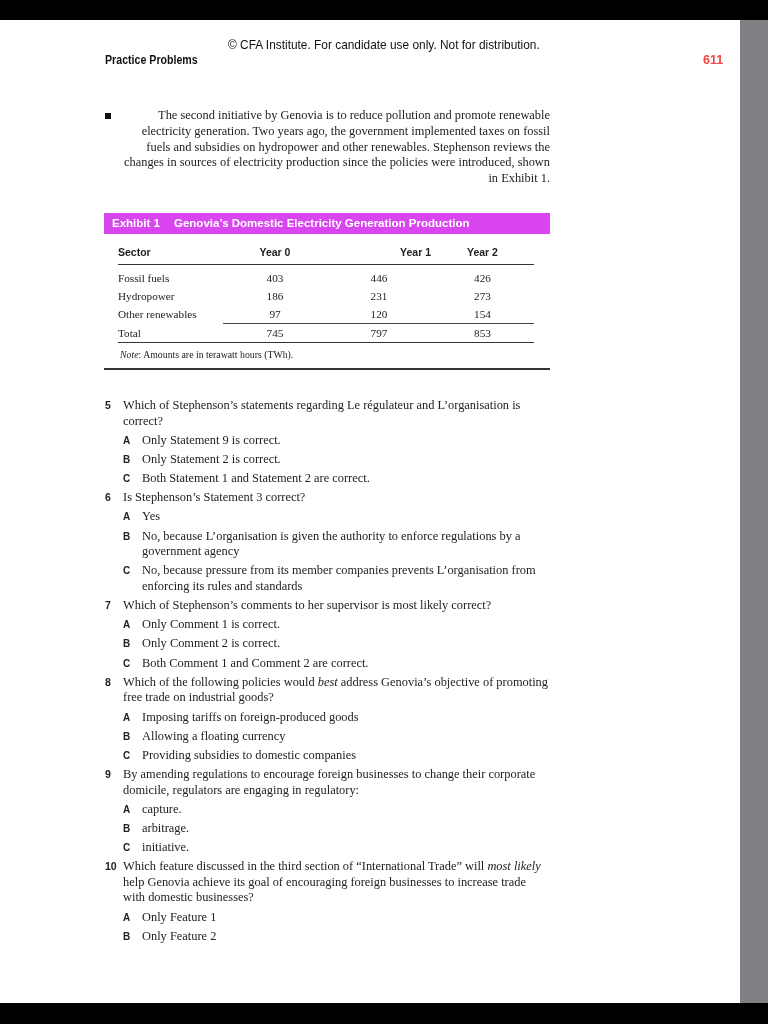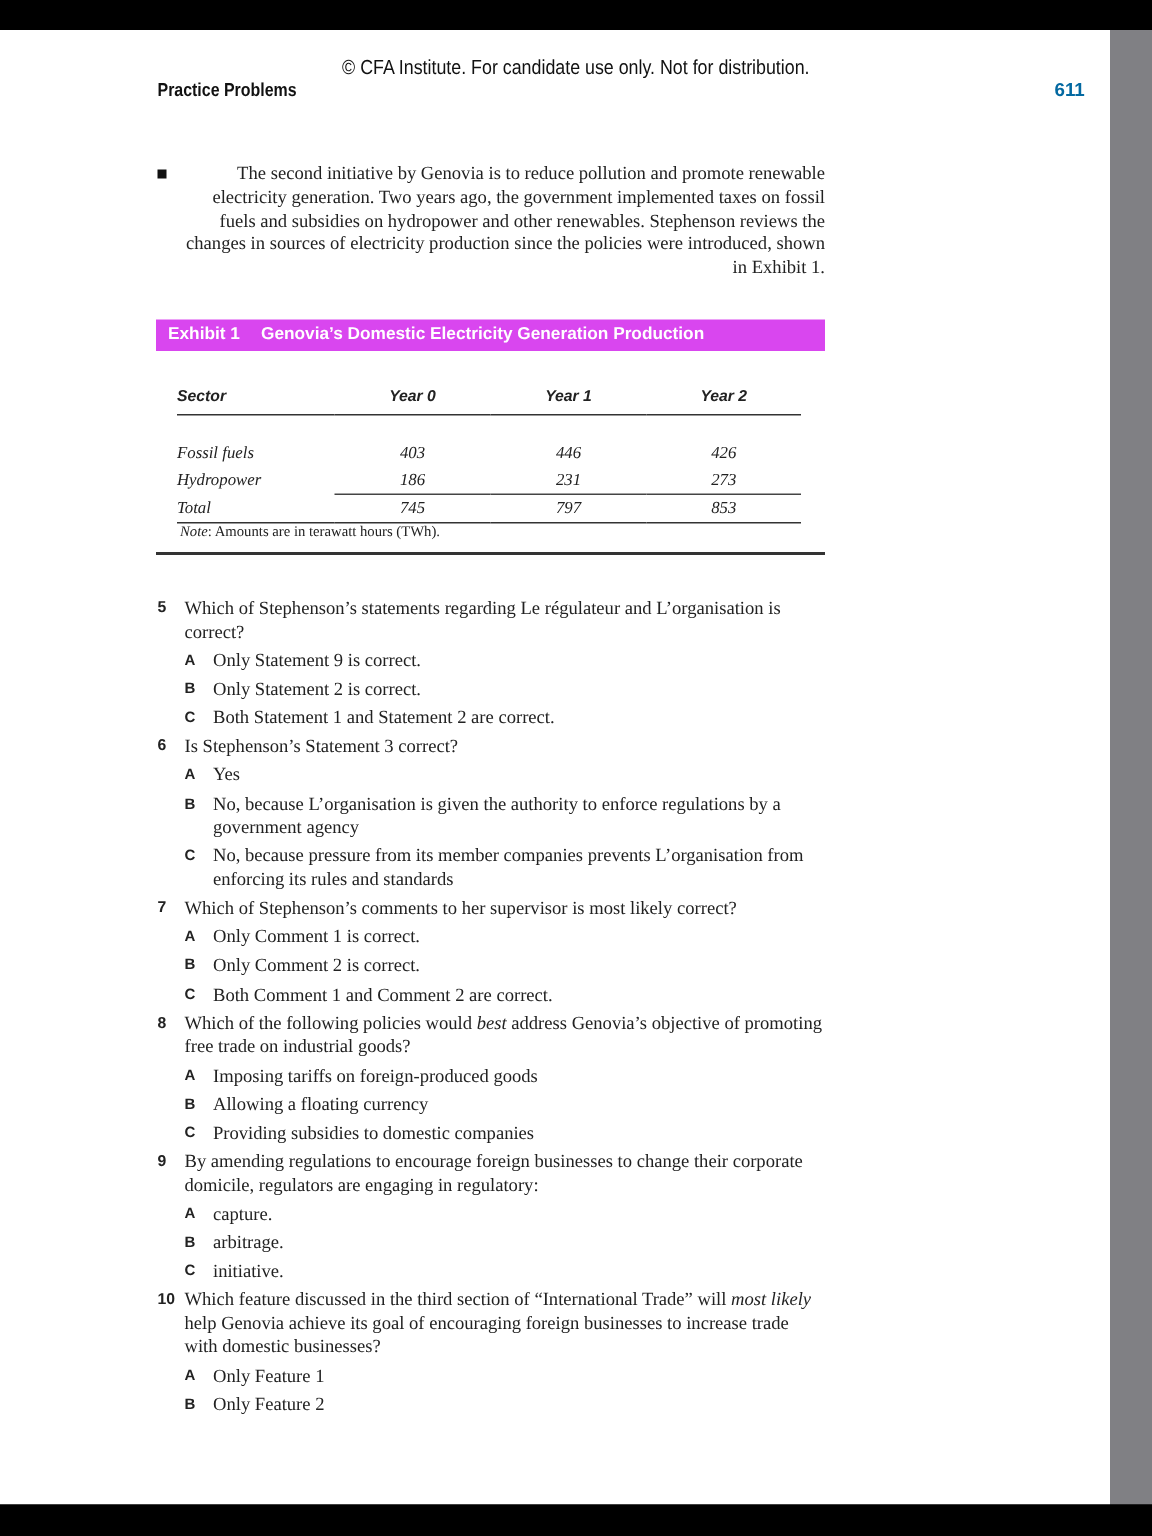--- a/index.html
+++ b/index.html
@@ -3,35 +3,35 @@
 <meta charset="utf-8">
 <style>
   html, body { margin:0; padding:0; }
   body { width:768px; height:1024px; position:relative; overflow:hidden; background:#000; font-family:"Liberation Serif", serif; color:#222; }
   .topbar { position:absolute; left:0; top:0; width:768px; height:20px; background:#000; }
   .bottombar { position:absolute; left:0; top:1003px; width:768px; height:21px; background:#000; }
   .page { position:absolute; left:0; top:20px; width:740px; height:983px; background:#fff; }
   .sidestrip { position:absolute; left:740px; top:20px; width:28px; height:983px; background:#808084; }
   .copyright { position:absolute; left:0; width:768px; top:37px; text-align:center; font-family:"Liberation Sans", sans-serif; font-size:13.5px; color:#111; transform:scaleX(0.88); transform-origin:383px 0; }
   .running-head { position:absolute; left:105px; top:53px; font-family:"Liberation Sans", sans-serif; font-weight:bold; font-size:12.5px; color:#111; transform:scaleX(0.85); transform-origin:0 0; }
-  .page-num { position:absolute; left:703px; top:53px; font-family:"Liberation Sans", sans-serif; font-weight:bold; font-size:12.5px; color:#0369a1; }
+  .page-num { position:absolute; left:703px; top:53px; font-family:"Liberation Sans", sans-serif; font-weight:bold; font-size:12.5px; color:#ef4444; }
   .bullet-block { position:absolute; left:105px; top:108px; width:445px; font-size:12.4px; line-height:15.8px;text-align:right; }
   .bullet { position:absolute; left:0; top:5px; width:6px; height:6px; background:#111; }
   .bullet-text { margin-left:18px; }
   .exhibit { position:absolute; left:104px; top:213px; width:446px; }
   .exhibit-head { background:#d946ef; color:#fff; font-family:"Liberation Sans", sans-serif; font-weight:bold; font-size:11.5px; height:21px; line-height:21px; padding-left:8px; }
   .exhibit-head .ex-label { display:inline-block; width:62px; }
-  table { position:absolute; left:14px; top:44px; width:416px; border-collapse:collapse; font-size:11.2px;font-style:italic; }
+  table { position:absolute; left:14px; top:32px; width:416px; border-collapse:collapse; font-size:11.2px; }
   th { font-family:"Liberation Sans", sans-serif; font-size:10.5px; font-weight:bold; text-align:center; padding:0 0 5px 0; border-bottom:1.5px solid #333; height:14px; }
   th.sector-h, td.sector { text-align:left; }
   td { text-align:center; height:18px; padding:0; }
-  tr.first td { padding-top:16px; }
+  tr.first td { padding-top:4px; }
   tr.total td { border-top:1px solid #444; border-bottom:1.5px solid #333; }
   tr.total td.sector { border-top:none;margin-left:24px; }
-  .col0 { width:105px; } .col1{ width:104px;} .col2{ width:104px;} .col3{width:103px;}
+  .col0 { width:105px; } .col1{ width:104px;} .col2{ width:104px;text-align:right;} .col3{width:103px;}
   .note { position:absolute; left:16px; top:136px; font-size:9.8px; color:#222; }
   .note i { font-style:italic; }
   .exhibit-rule { position:absolute; left:0; top:155px; width:446px; height:1.5px; background:#333; }
   .questions { position:absolute; left:105px; top:398px; width:445px; font-size:12.4px; line-height:15.6px; }
   .q { position:relative; margin-bottom:3.5px; }
   .qnum { position:absolute; left:0; top:0; font-family:"Liberation Sans", sans-serif; font-weight:bold; font-size:10.5px; }
   .qtext { margin-left:18px; }
   .opt { position:relative; margin-left:18px; margin-top:3.6px; }
   .olabel { position:absolute; left:0; top:0; font-family:"Liberation Sans", sans-serif; font-weight:bold; font-size:10px; }
   .otext { margin-left:19px; }
@@ -73,20 +73,26 @@
         <td>403</td>
         <td>446</td>
         <td>426</td>
       </tr>
       <tr>
         <td class="sector">Hydropower</td>
         <td>186</td>
         <td>231</td>
         <td>273</td>
       </tr>
+      <tr>
+        <td class="sector">Other renewables</td>
+        <td>97</td>
+        <td>120</td>
+        <td>154</td>
+      </tr>
       <tr class="total">
         <td class="sector">Total</td>
         <td>745</td>
         <td>797</td>
         <td>853</td>
       </tr>
     </tbody>
   </table>
   <div class="note"><i>Note</i><span>: Amounts are in terawatt hours (TWh).</span></div>
   <div class="exhibit-rule"></div>

